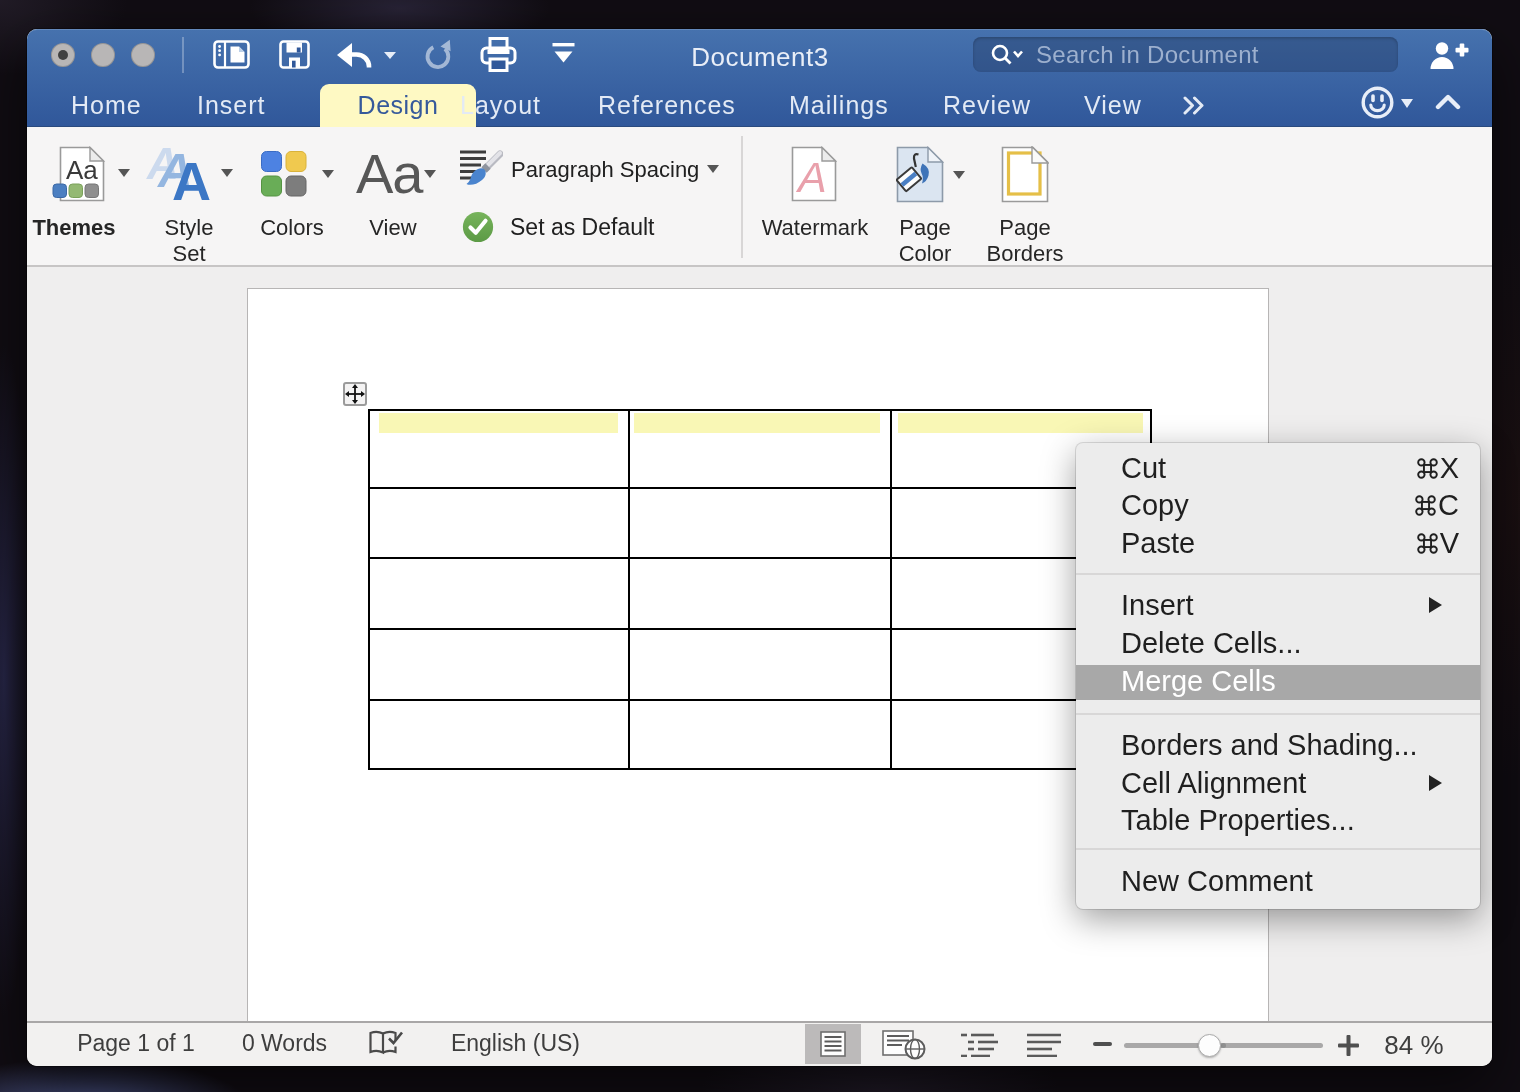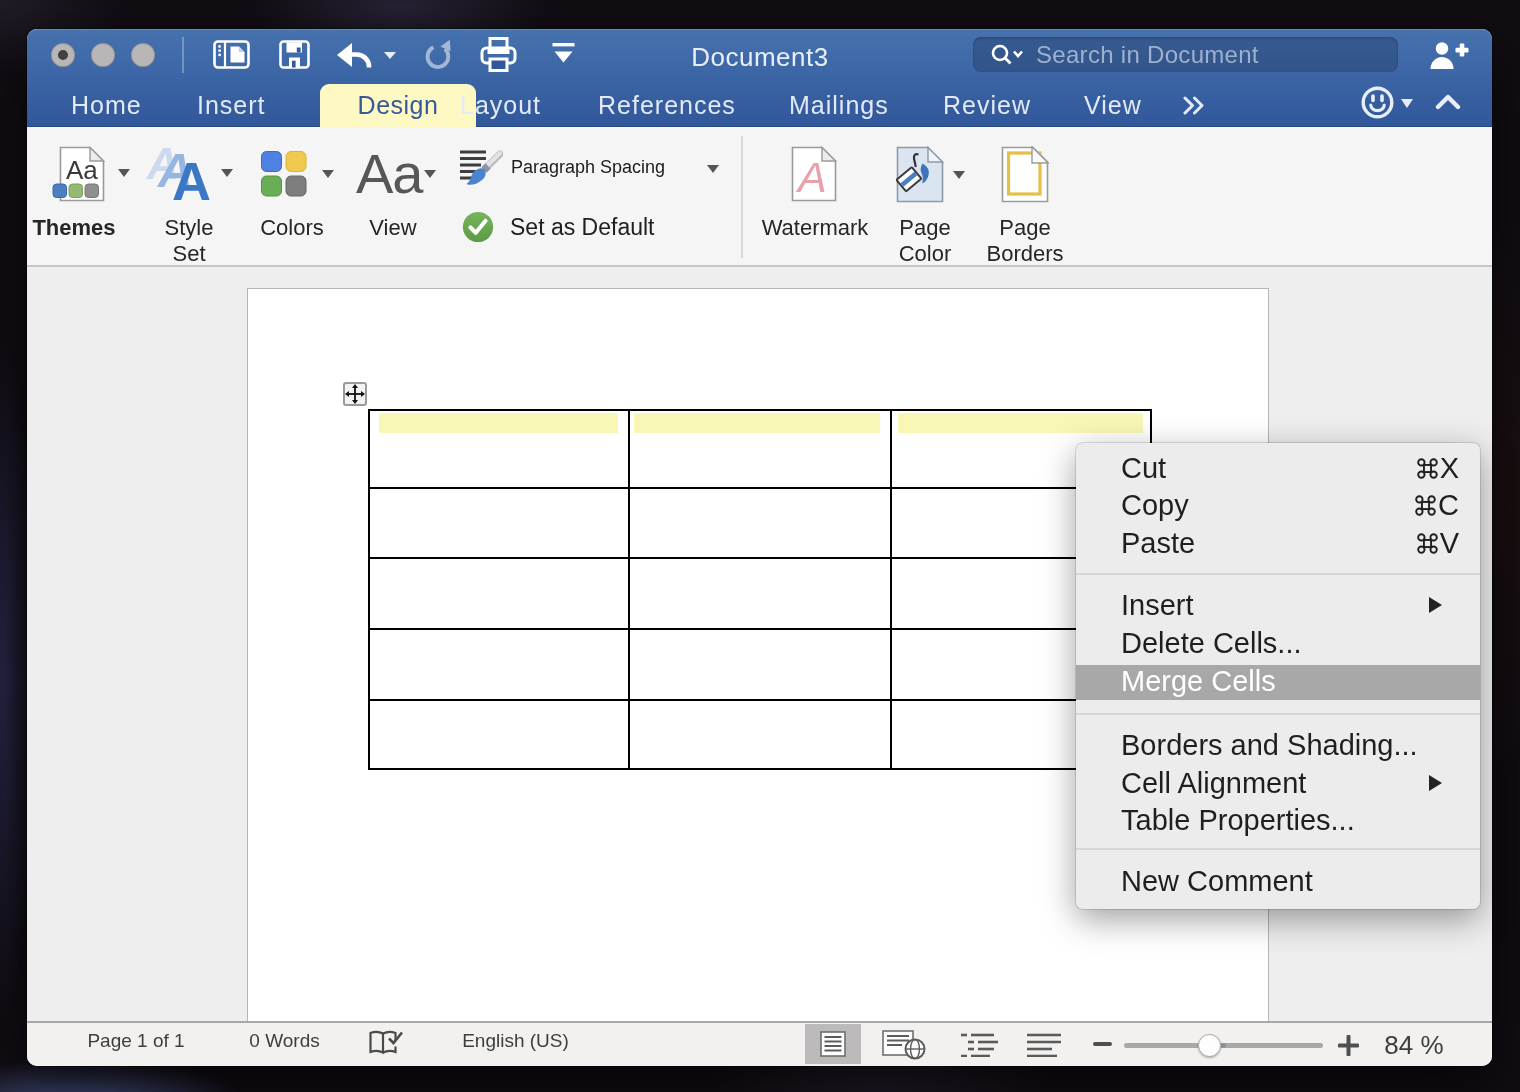--- a/index.html
+++ b/index.html
@@ -59,21 +59,21 @@
   .page { position:absolute; left:247px; top:288px; width:1022px; height:733px;
           background:#fff; border:1px solid #b7b5b5; border-bottom:none; }
   .handle { position:absolute; left:343px; top:382px; width:24px; height:24px;
             background:#f4f3f3; border:2px solid #9b9b9b; border-radius:3px; }
   .tbl { position:absolute; left:368px; top:409px; width:784px; height:361px; }
   .tline { position:absolute; background:#000; }
   .ystrip { position:absolute; top:3.5px; height:20px; background:#f9f7b5; }
   
   .status { position:absolute; left:27px; top:1021px; width:1465px; height:45px;
             background:#f2f1f0; border-top:2px solid #a9a7a7; border-radius:0 0 10px 10px; }
-  .stext { position:absolute; top:1030px; font-size:19px; color:#3e3e3e; white-space:nowrap; }
+  .stext { position:absolute; top:1030px; font-size:23px; color:#3e3e3e; white-space:nowrap; }
   
   .menu { position:absolute; left:1076px; top:443px; width:404px; height:466px;
           background:#ececec; border-radius:7px;
           box-shadow:0 10px 34px rgba(0,0,0,0.38), 0 0 0 1px rgba(0,0,0,0.12); }
   .mi { position:absolute; left:45px; font-size:29px; color:#1f1f1f; white-space:nowrap; }
   .msc { position:absolute; right:21px; font-size:29px; color:#1f1f1f; }
   .cmd { vertical-align:-1px; margin-right:2px; }
   .msep { position:absolute; left:0; width:404px; height:2px; background:#d8d7d7; }
   .mhl { position:absolute; left:0; top:222px; width:404px; height:35px; background:#a8a8a8; }
   .marrow { position:absolute; width:0; height:0; border-top:8.5px solid transparent;
@@ -239,21 +239,21 @@
 
   <svg class="abs" style="left:1001px; top:146px;" width="48" height="57" viewBox="0 0 48 57">
     <path d="M1.5 1.5 H32 L46.5 16 V55.5 H1.5 Z" fill="#fff" stroke="#9a9a9a" stroke-width="1.6"></path>
     <rect x="7.5" y="7" width="31.5" height="41" fill="none" stroke="#e5bf47" stroke-width="3.2"></rect>
     <path d="M31 0.8 L47.2 17 H31 Z" fill="#fafafa" stroke="#9a9a9a" stroke-width="1.4"></path>
   </svg>
   <div class="rlabel" style="left:24px;  top:215px; width:100px;font-weight:bold;">Themes</div>
   <div class="rlabel" style="left:139px; top:215px; width:100px;">Style<br>Set</div>
   <div class="rlabel" style="left:242px; top:215px; width:100px;">Colors</div>
   <div class="rlabel" style="left:343px; top:215px; width:100px;">View</div>
-  <div class="rtext" style="left:511px; top:157px; font-size:18px;">Paragraph Spacing</div>
+  <div class="rtext" style="left:511px; top:157px; font-size:22px;">Paragraph Spacing</div>
   <div class="rtext" style="left:510px; top:214px;">Set as Default</div>
   <div class="rlabel" style="left:755px; top:215px; width:120px;">Watermark</div>
   <div class="rlabel" style="left:865px; top:215px; width:120px;">Page<br>Color</div>
   <div class="rlabel" style="left:965px; top:215px; width:120px;">Page<br>Borders</div>
   <div class="caret" style="left:118px; top:169px;"></div>
   <div class="caret" style="left:221px; top:169px;"></div>
   <div class="caret" style="left:322px; top:170px;"></div>
   <div class="caret" style="left:424px; top:170px;"></div>
   <div class="caret" style="left:707px; top:165px;"></div>
   <div class="caret" style="left:953px; top:171px;"></div>

